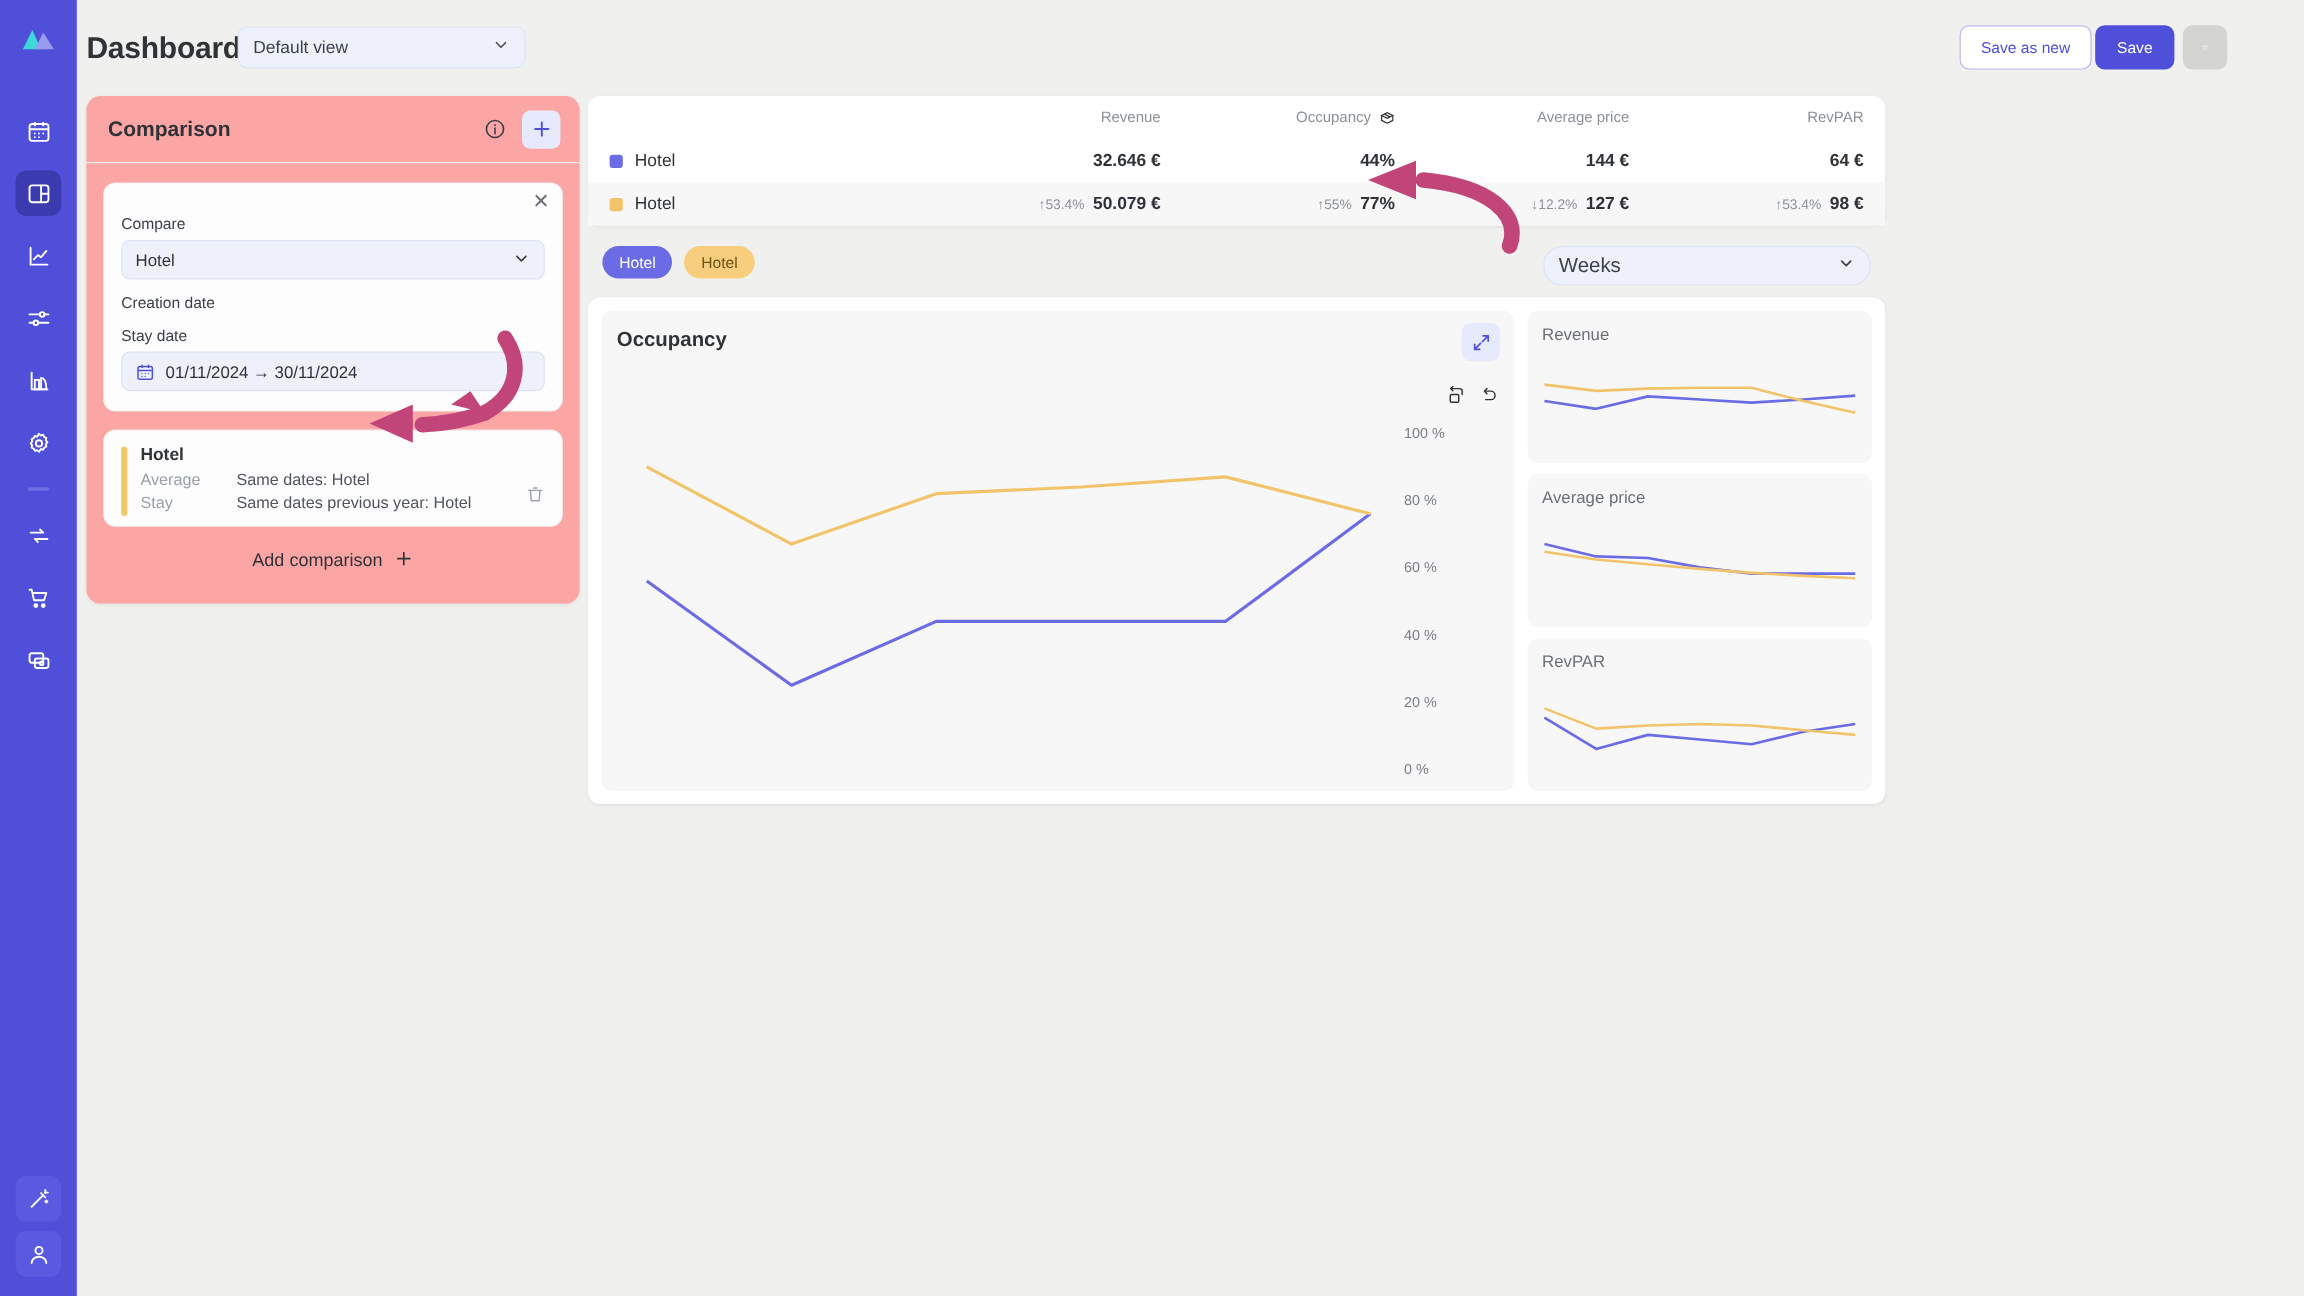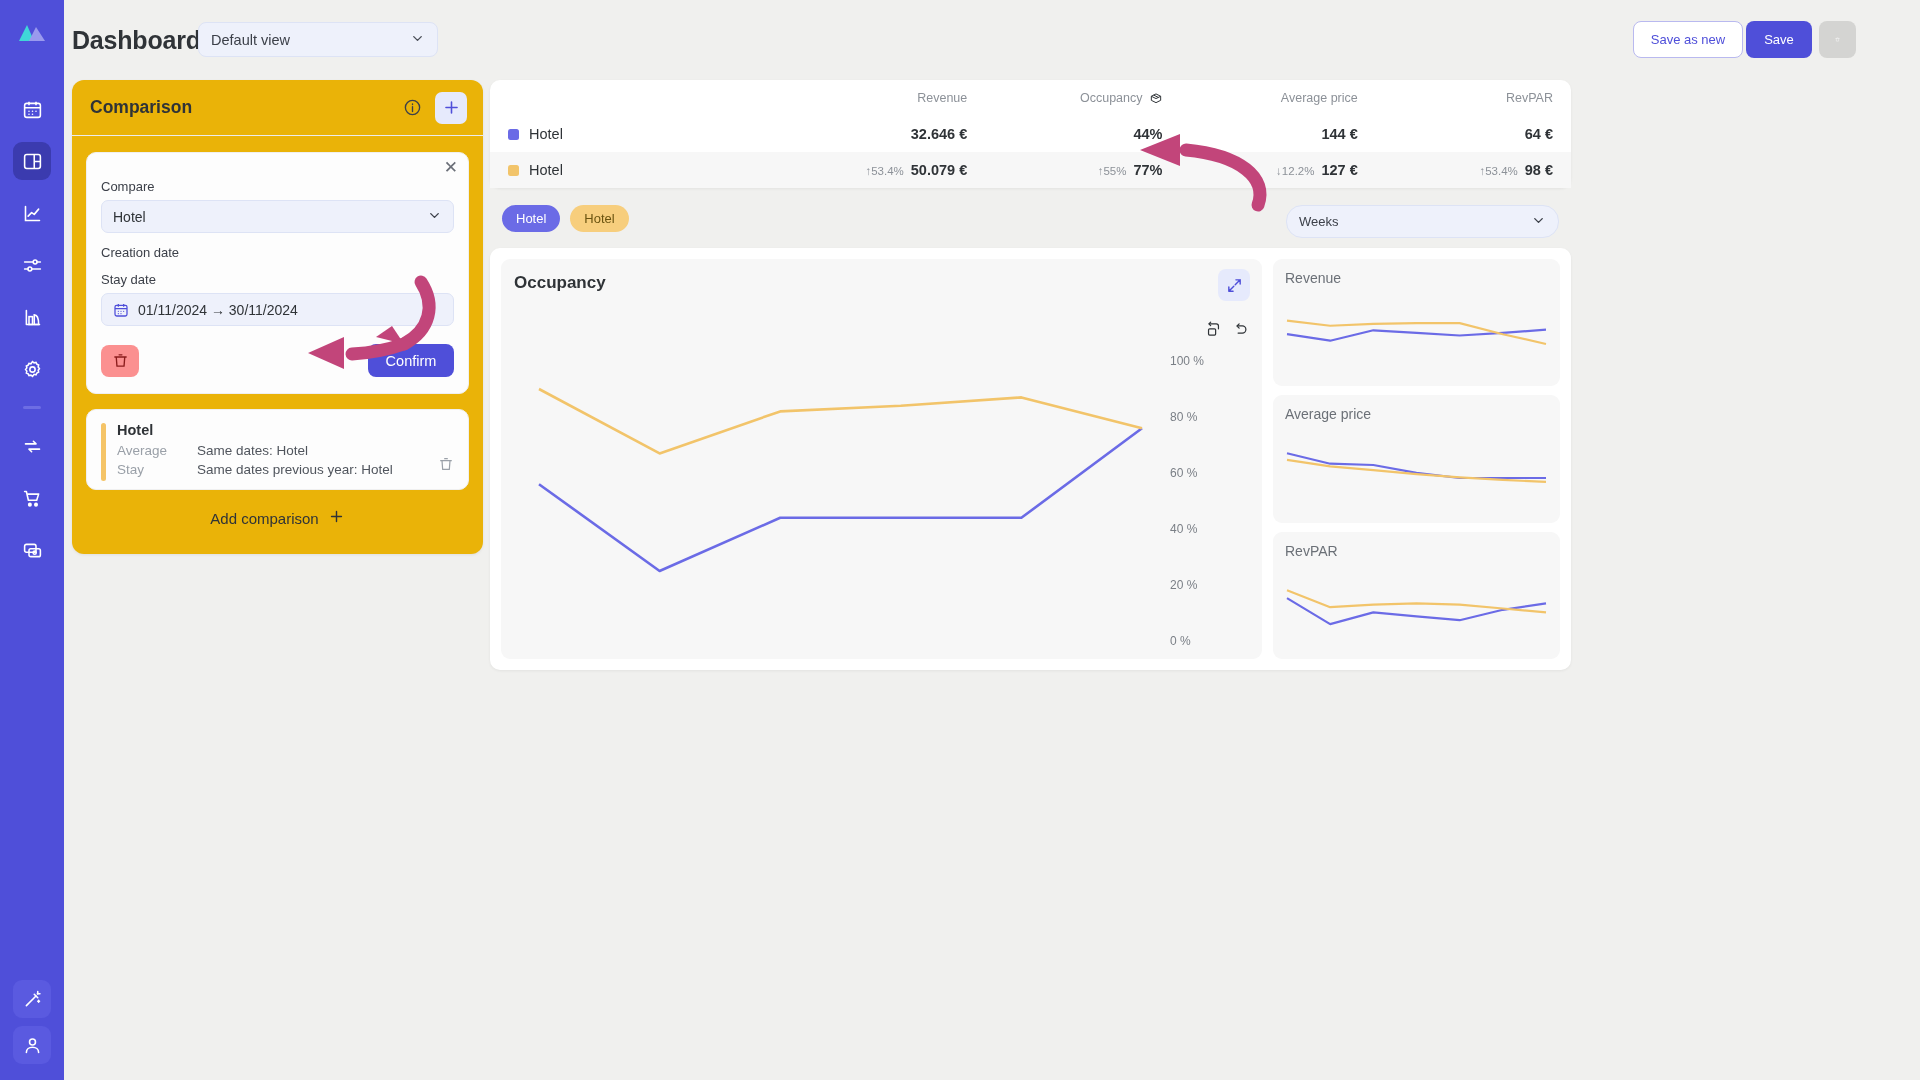--- a/index.html
+++ b/index.html
@@ -49,21 +49,21 @@
   #save-as-new { position: absolute; right: 177px; top: 21px; width: 110px;
     background: #fff; border: 1px solid #b9b9ef; color: #4f4fd9; }
   #save { position: absolute; right: 108px; top: 21px; width: 66px;
     background: #4f4fd9; color: #fff; }
   #delete-view { position: absolute; right: 64px; top: 21px; width: 37px;
     background: #d4d4d2; color: #fff; border-radius: 8px; }
 
   
   #comparison-panel {
     position: absolute; left: 72px; top: 80px; width: 411px;
-    background: #eab308; border-radius: 12px; box-shadow: 0 1px 3px rgba(0,0,0,.07);
+    background: #fca5a5; border-radius: 12px; box-shadow: 0 1px 3px rgba(0,0,0,.07);
     padding-bottom: 10px;
   }
   #comparison-header { height: 56px; display: flex; align-items: center; padding: 0 16px 0 18px; border-bottom: 1px solid #ececec; }
   #comparison-title { font-size: 17.5px; font-weight: bold; color: #2f3337; }
   #comparison-header .spacer { flex: 1; }
   .icon-btn { width: 30px; height: 30px; display: flex; align-items: center; justify-content: center; border-radius: 7px; cursor: pointer; }
   #add-comparison-top { background: #e6eafc; color: #4f4fd9; width: 32px; height: 32px; margin-left: 8px; }
 
   #editor-card {
     margin: 16px 14px 0 14px; background: #fdfdfd; border: 1px solid #f0f0f0;
@@ -111,21 +111,21 @@
   .occ-head { display: inline-flex; align-items: center; gap: 6px; justify-content: flex-end; }
 
   #chips { margin-top: 17px; display: flex; gap: 10px; padding-left: 12px; }
   .chip { height: 27px; border-radius: 14px; display: flex; align-items: center; padding: 0 14px; font-size: 13px; cursor: pointer; }
   .chip.blue { background: #6b6be6; color: #fff; }
   .chip.yellow { background: #f7ce7d; color: #6b5410; }
 
   #granularity {
     position: absolute; right: 12px; top: 125px; width: 273px; height: 33px;
     background: #eef1fb; border: 1px solid #dde3f5; border-radius: 16px;
-    display: flex; align-items: center; padding: 0 12px; font-size: 13px; color: #3c4049; cursor: pointer;
+    display: flex; align-items: center; padding: 0 12px; font-size: 17px; color: #3c4049; cursor: pointer;
   }
   #granularity .chev { margin-left: auto; }
 
   #charts-card {
     margin-top: 16px; background: #fff; border-radius: 10px; box-shadow: 0 1px 3px rgba(0,0,0,.06);
     width: 1081px; height: 422px; padding: 11px; display: flex; gap: 11px;
   }
   #main-chart { flex: 1; background: #f7f7f7; border-radius: 9px; position: relative; }
   #main-chart-title { position: absolute; left: 13px; top: 14px; font-size: 17px; font-weight: bold; color: #2f3337; }
   #expand-chart { position: absolute; right: 12px; top: 10px; width: 32px; height: 32px; background: #e6eafc; border-radius: 8px; display: flex; align-items: center; justify-content: center; color: #4f4fd9; cursor: pointer; }
@@ -294,28 +294,20 @@
           <circle cx="8" cy="14" r=".9" fill="#4f4fd9" stroke="none"></circle>
             <circle cx="12" cy="14" r=".9" fill="#4f4fd9" stroke="none"></circle>
             <circle cx="16" cy="14" r=".9" fill="#4f4fd9" stroke="none"></circle>
           <circle cx="8" cy="17.5" r=".9" fill="#4f4fd9" stroke="none"></circle>
             <circle cx="12" cy="17.5" r=".9" fill="#4f4fd9" stroke="none"></circle>
         </svg>
       </span>
       <span>01/11/2024 → 30/11/2024</span>
     </div>
 
-    <div id="editor-actions">
-      <div id="editor-delete">
-        <svg width="17" height="17" viewBox="0 0 24 24" fill="none" stroke="#8b1c1c" stroke-width="1.9">
-          <path d="M4 7h16M10 4h4M6 7l1 13h10l1-13" stroke-linecap="round" stroke-linejoin="round"></path>
-        </svg>
-      </div>
-      <div id="confirm-button">Confirm</div>
-    </div>
   </div>
 
   <div id="saved-card">
     <div class="accent"></div>
     <div class="body">
       <div id="saved-name">Hotel</div>
       <div class="saved-row">
         <span class="k">Average</span>
         <span class="v">Same dates: Hotel</span>
       </div>

